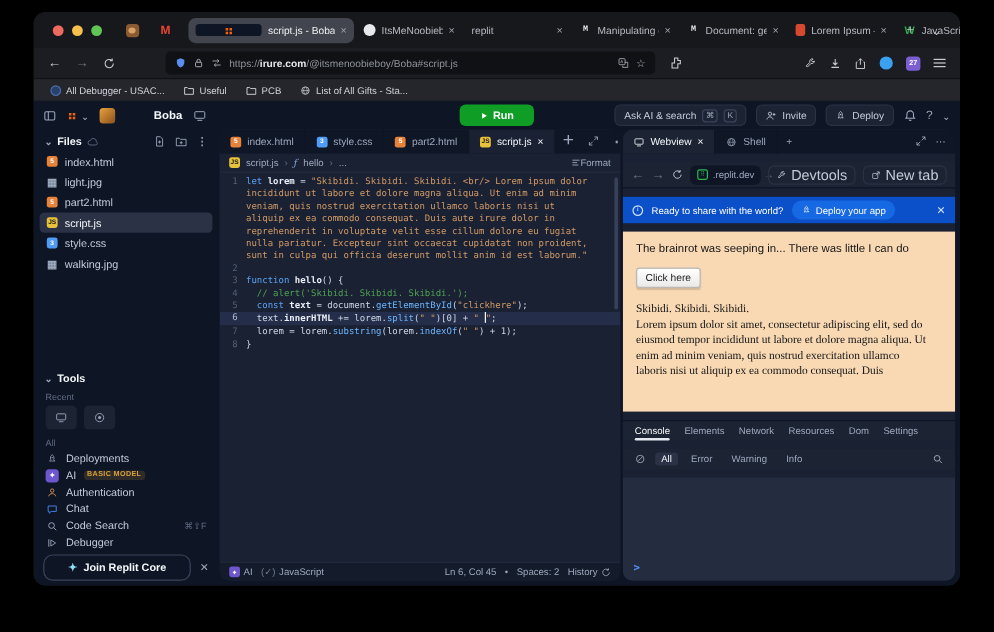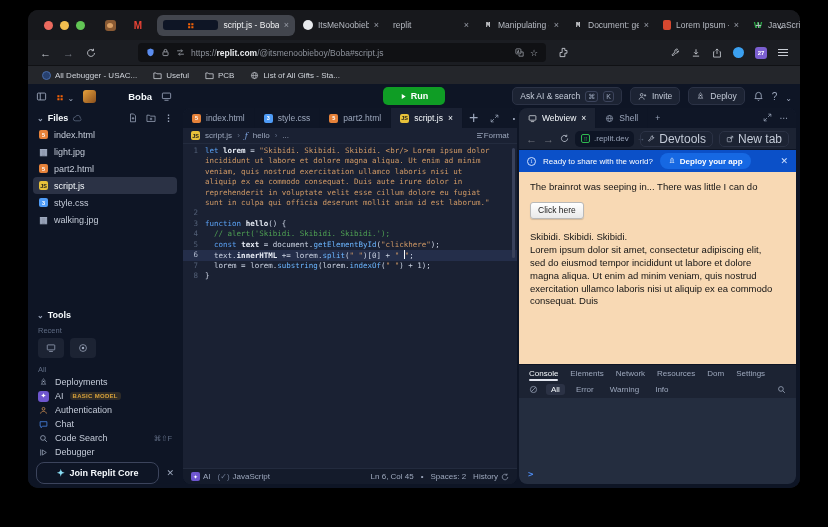--- a/index.html
+++ b/index.html
@@ -98,21 +98,21 @@
   .shortcut { margin-left:auto; color:#5f6b83; font-size:7.5px; }
   .join-row { display:flex; align-items:center; margin:3px 8px 0; gap:7px; }
   .join-btn { flex:1; height:22px; border:1px solid #3c445c; border-radius:8px; display:flex; align-items:center;
               justify-content:center; gap:5px; color:#f5f9fc; font-size:9px; font-weight:bold; }
   .xmut { color:#9da8bd; }
 
   
   .card { background:#1a2133; border-radius:8px; margin:0 1px 4px 1px; display:flex; flex-direction:column;
           min-width:0; min-height:0; overflow:hidden; position:relative; }
   .editor-card { width:334px; flex:0 0 auto; }
-  .right-card { flex:1; margin-right:4px; }
+  .right-card { flex:1; margin-right:4px;gap:7px; }
 
   .etabs { height:20px; background:#0f1626; display:flex; align-items:center; flex:0 0 auto; }
   .etab { height:100%; display:flex; align-items:center; gap:5px; padding:0 9px; font-size:8.5px; color:#9da8bd;
           border-right:1px solid #0e1525; }
   .etab.active { background:#1a2133; color:#f5f9fc; }
   .etabs .icon-btn { color:#9da8bd; padding:0 6px; }
   .breadcrumb { height:16px; display:flex; align-items:center; gap:5px; padding:0 8px; font-size:8px;
                 color:#9da8bd; border-bottom:1px solid #232b3e; flex:0 0 auto; }
   .breadcrumb .sep { color:#5f6b83; }
   .fnf { font-style:italic; color:#7fa5e0; font-family:"DejaVu Serif",serif; }
@@ -148,28 +148,28 @@
               display:flex; align-items:center; justify-content:center; flex:0 0 auto; }
   .host { color:#9da8bd; white-space:nowrap; }
   .path { color:#f5f9fc; font-weight:bold; white-space:nowrap; overflow:hidden; }
   .pill-sm { height:16px; border:1px solid #2b3245; border-radius:5px; display:flex; align-items:center;
              gap:4px; padding:0 6px; font-size:12px; color:#c4cbd8; flex:0 0 auto; }
   .banner { height:22px; background:#0b50c8; display:flex; align-items:center; gap:7px; padding:0 8px;
             color:#fff; font-size:8px; flex:0 0 auto; }
   .circle-i { width:9px; height:9px; border:1px solid #cfe0ff; border-radius:50%; color:#cfe0ff; font-size:6px;
               display:flex; align-items:center; justify-content:center; font-family:"Liberation Serif",serif; }
   .deploy-app { height:16px; background:#1668e3; border-radius:8px; display:flex; align-items:center; gap:4px;
-                padding:0 8px; font-weight:bold; }
+                padding:0 8px; font-weight:normal; }
   .banner .bx { margin-left:auto; color:#cfe0ff; font-size:9px; }
 
   .page { flex:1; background:#f8d9b4; color:#141414; font-size:9.5px; line-height:1.35; padding:9px 11px; overflow:hidden; }
   .page .btn { display:inline-block; margin:8px 0 2px; background:linear-gradient(#ffffff,#e9e9e9); color:#1a1a1a;
                border:1px solid #b9b9b9; border-radius:3px; font-size:8.5px; padding:2px 7px;
                box-shadow:0 1px 1px rgba(0,0,0,.15); }
-  .page .para { margin-top:10px; max-width:97%; }
+  .page .para { margin-top:10px; max-width:97%;font-family:Liberation Serif, serif; }
 
   .ctabs { height:17px; background:#1c2333; border-top:1px solid #0e1525; display:flex; align-items:center;
            gap:12px; padding:0 10px; font-size:8px; color:#9da8bd; flex:0 0 auto; }
   .ctab { position:relative; height:100%; display:flex; align-items:center; }
   .ctab.active { color:#f5f9fc; }
   .ctab.active::after { content:""; position:absolute; left:0; right:0; bottom:0; height:2px; background:#e3e7f0; border-radius:1px; }
   .cfilter { height:17px; background:#1c2333; display:flex; align-items:center; gap:8px; padding:0 10px;
              font-size:8px; color:#9da8bd; flex:0 0 auto; }
   .cfpill { padding:1px 5px; border-radius:3px; }
   .cfpill.active { background:#2b3245; color:#f5f9fc; }
@@ -259,21 +259,21 @@
           <svg width="9" height="9" viewBox="0 0 16 16">
               <rect x="3.5" y="7" width="9" height="6.5" rx="1.2" fill="none" stroke="#aeb3bc" stroke-width="1.4"></rect>
               <path d="M5.5 7V5a2.5 2.5 0 0 1 5 0v2" fill="none" stroke="#aeb3bc" stroke-width="1.4"></path>
             </svg>
         </span>
         <span class="uficon i">
           <svg width="9" height="9" viewBox="0 0 16 16">
               <path d="M2 5h9M9 2.5L11.5 5 9 7.5M14 11H5M7 8.5L4.5 11 7 13.5" fill="none" stroke="#aeb3bc" stroke-width="1.3"></path>
             </svg>
         </span>
-        <span class="urltxt"><span>https://</span><b>replit.com</b><span>/@itsmenoobieboy/Boba#script.js</span></span>
+        <span class="urltxt"><span>https://</span><b>irure.com</b><span>/@itsmenoobieboy/Boba#script.js</span></span>
         <span class="uficon i">
           <svg width="9" height="9" viewBox="0 0 16 16">
               <rect x="1.5" y="1.5" width="9" height="9" rx="1.5" fill="none" stroke="#aeb3bc" stroke-width="1.2"></rect>
               <path d="M10 7h4.5v7.5H7V12" fill="none" stroke="#aeb3bc" stroke-width="1.2"></path>
               <text x="3.5" y="8.6" font-size="6.5" fill="#aeb3bc">A</text>
             </svg>
         </span>
         <span class="uficon" style="font-size:9px;">☆</span>
       </div>
       <span class="uficon i">
@@ -597,20 +597,21 @@
               <div class="crow">
                 <span class="gut"></span>
                 <span class="ctext"><span class="tk-s">aliquip ex ea commodo consequat. Duis aute irure dolor in</span></span>
               </div>
               <div class="crow">
                 <span class="gut"></span>
                 <span class="ctext"><span class="tk-s">reprehenderit in voluptate velit esse cillum dolore eu fugiat</span></span>
               </div>
               <div class="crow">
                 <span class="gut"></span>
+                <span class="ctext"><span class="tk-s">nulla pariatur. Excepteur sint occaecat cupidatat non proident,</span></span>
               </div>
               <div class="crow">
                 <span class="gut"></span>
                 <span class="ctext"><span class="tk-s">sunt in culpa qui officia deserunt mollit anim id est laborum."</span></span>
               </div>
               <div class="crow">
                 <span class="gut">2</span>
                 <span class="ctext"></span>
               </div>
               <div class="crow">

